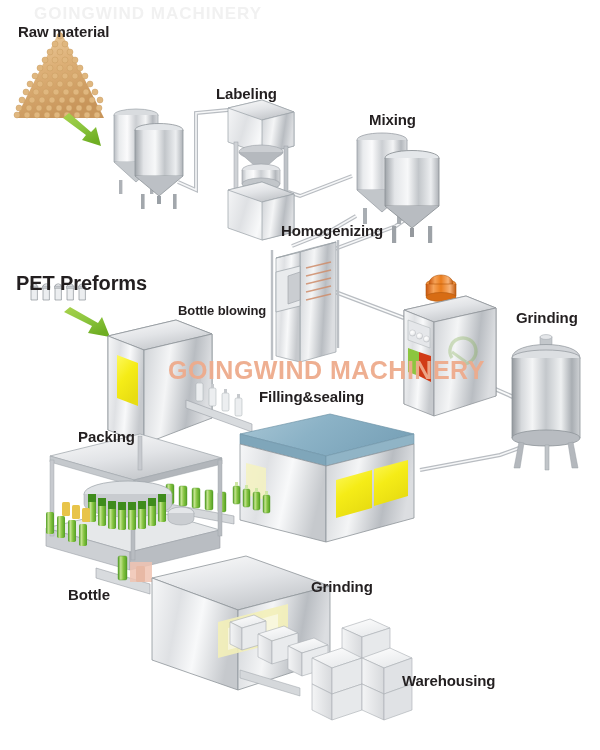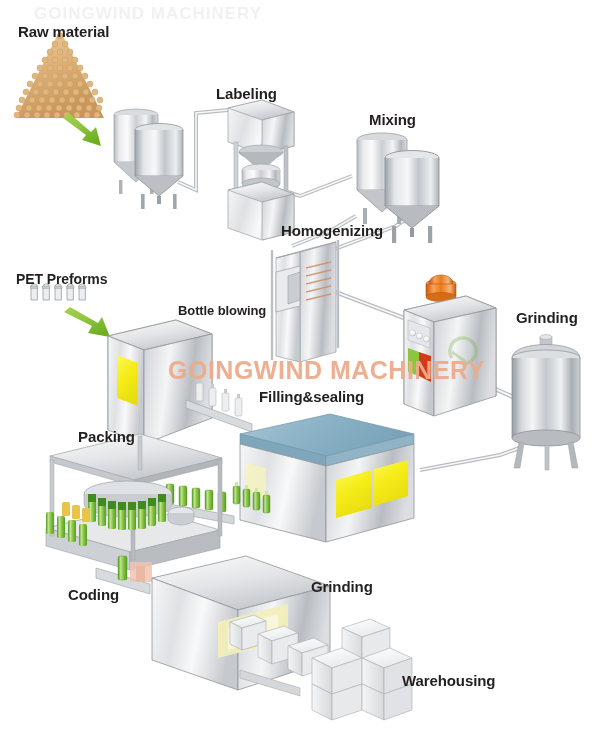--- a/index.html
+++ b/index.html
@@ -604,21 +604,21 @@
 
   <div class="wm-faint" style="left:34px; top:4px; font-size:17px;">GOINGWIND MACHINERY</div>
 
   <div class="wm" style="left:168px; top:356px; font-size:25px;">GOINGWIND MACHINERY</div>
 
   <div class="lbl" style="left:18px;  top:24px;   font-size:15px;">Raw material</div>
   <div class="lbl" style="left:216px; top:86px;  font-size:15px;">Labeling</div>
   <div class="lbl" style="left:369px; top:112px; font-size:15px;">Mixing</div>
   <div class="lbl" style="left:281px; top:223px; font-size:15px;">Homogenizing</div>
   <div class="lbl" style="left:516px; top:310px; font-size:15px;">Grinding</div>
-  <div class="lbl" style="left:16px;  top:272px; font-size:14px;">PET Preforms</div>
+  <div class="lbl" style="left:16px;  top:272px; font-size:20px;">PET Preforms</div>
   <div class="lbl" style="left:178px; top:304px; font-size:13px;">Bottle blowing</div>
   <div class="lbl" style="left:259px; top:389px; font-size:15px;">Filling&amp;sealing</div>
   <div class="lbl" style="left:78px;  top:429px; font-size:15px;">Packing</div>
-  <div class="lbl" style="left:68px;  top:587px; font-size:15px;">Coding</div>
+  <div class="lbl" style="left:68px;  top:587px; font-size:15px;">Bottle</div>
   <div class="lbl" style="left:311px; top:579px; font-size:15px;">Grinding</div>
   <div class="lbl" style="left:402px; top:673px; font-size:15px;">Warehousing</div>
 
 </div>
 
 </body></html>

